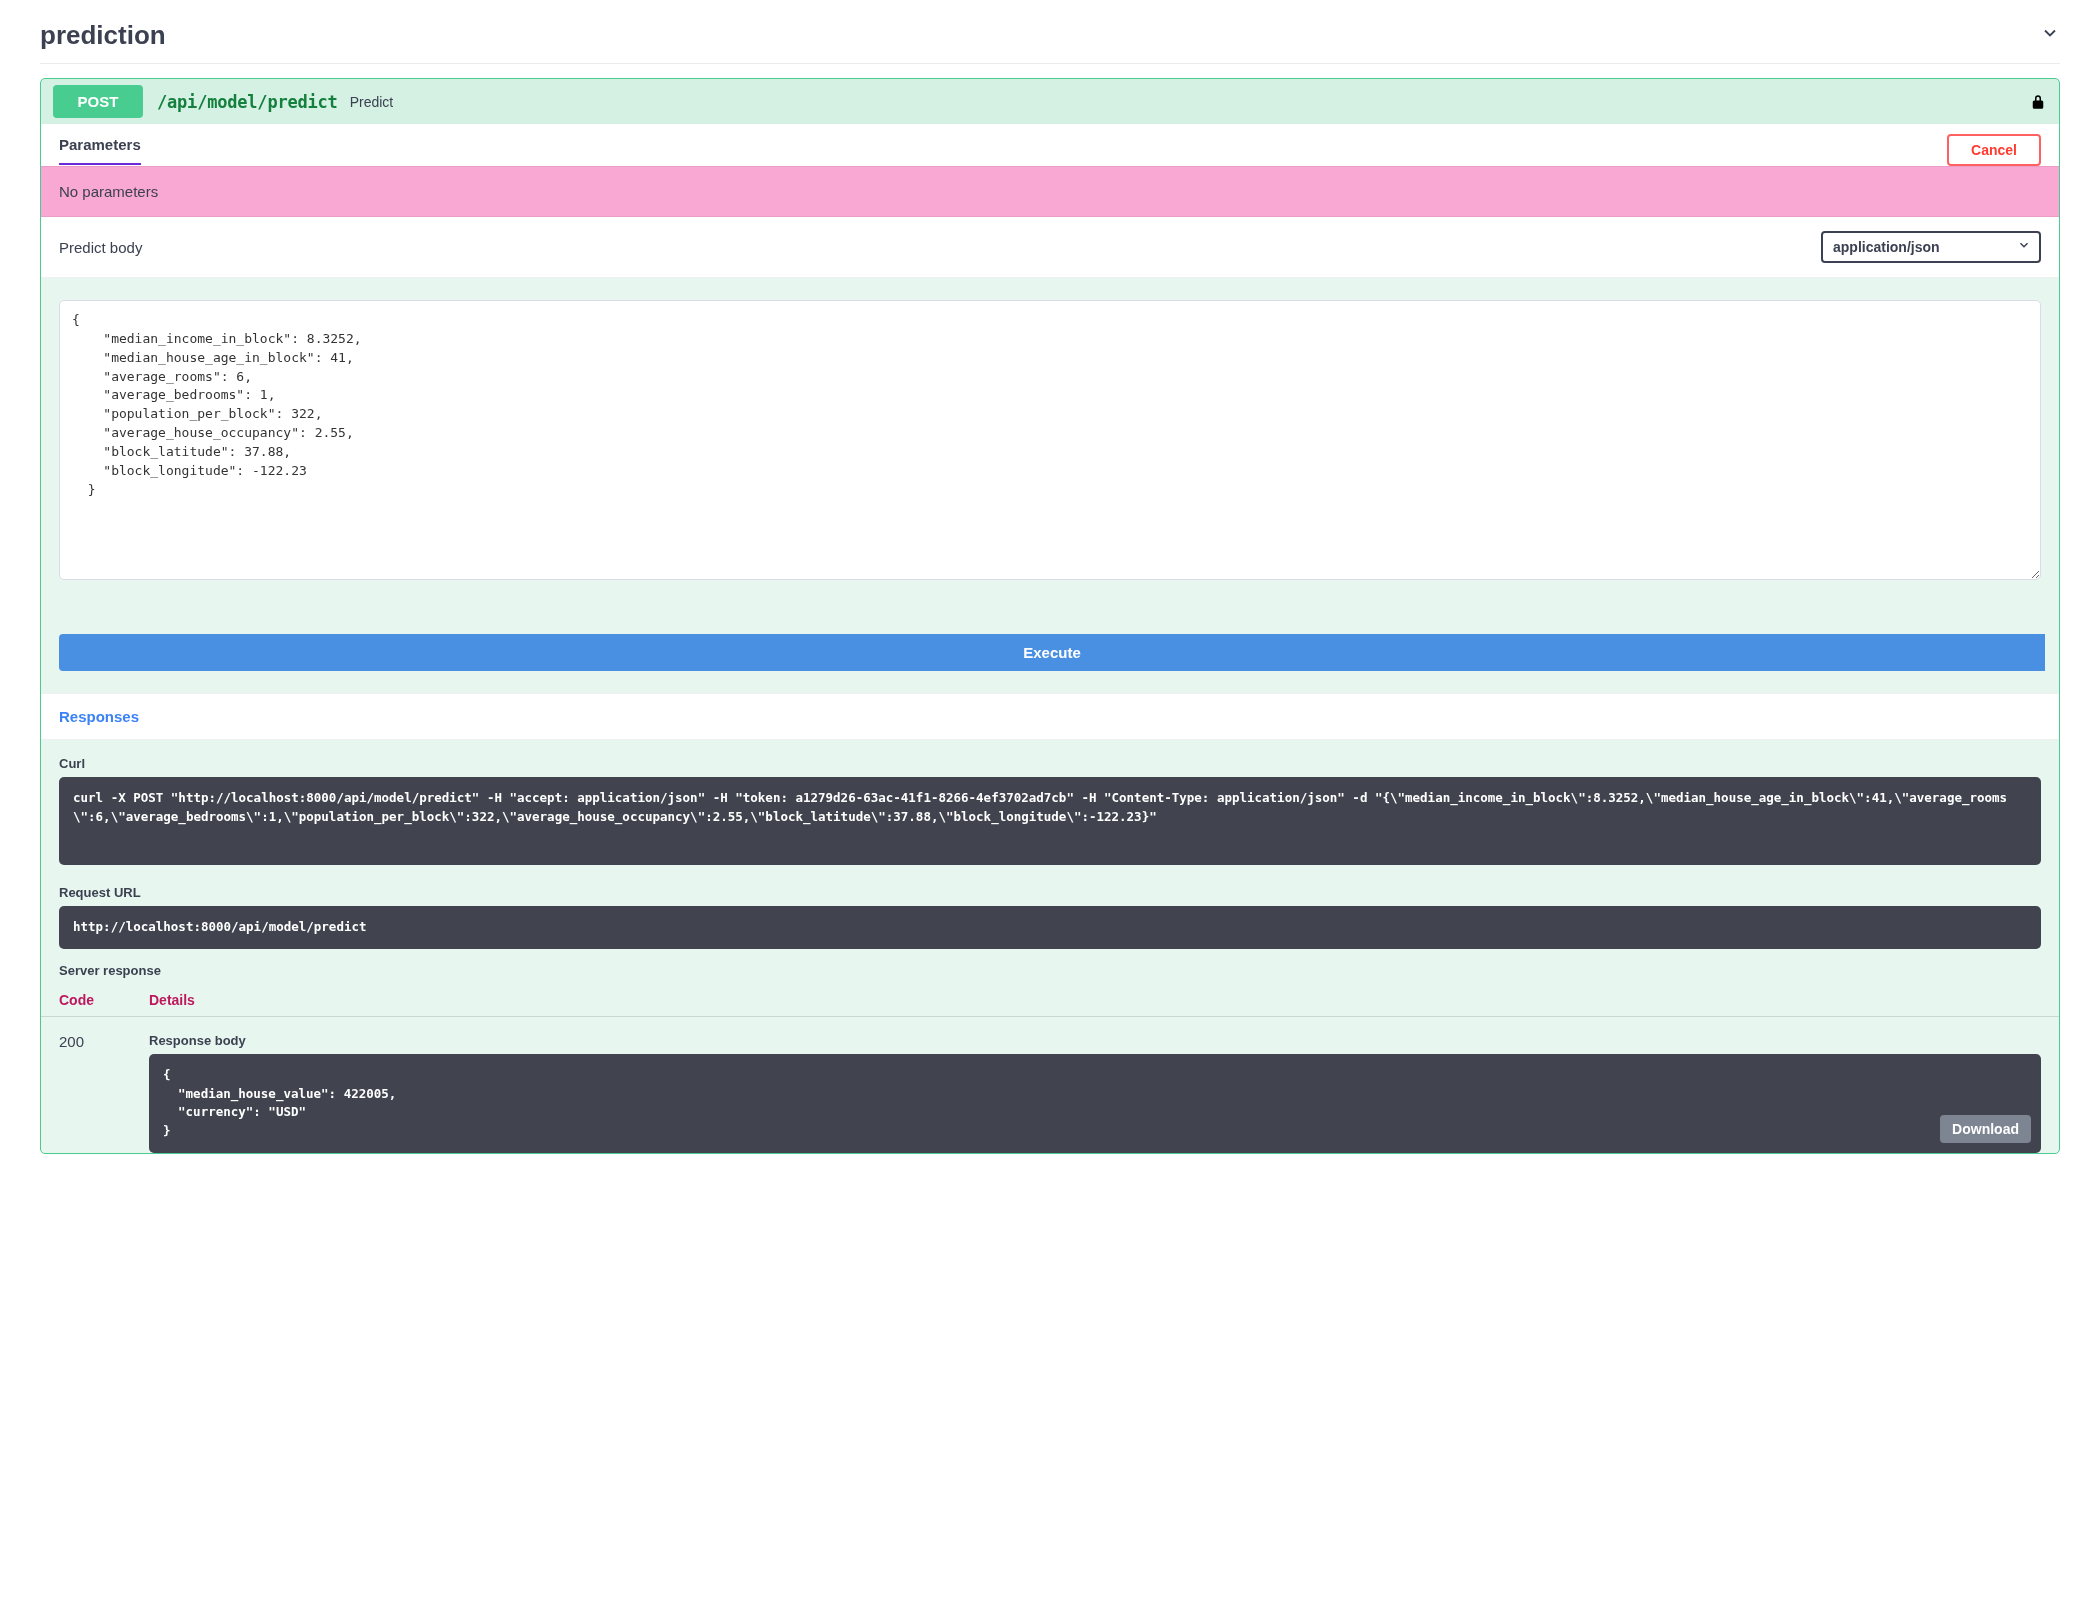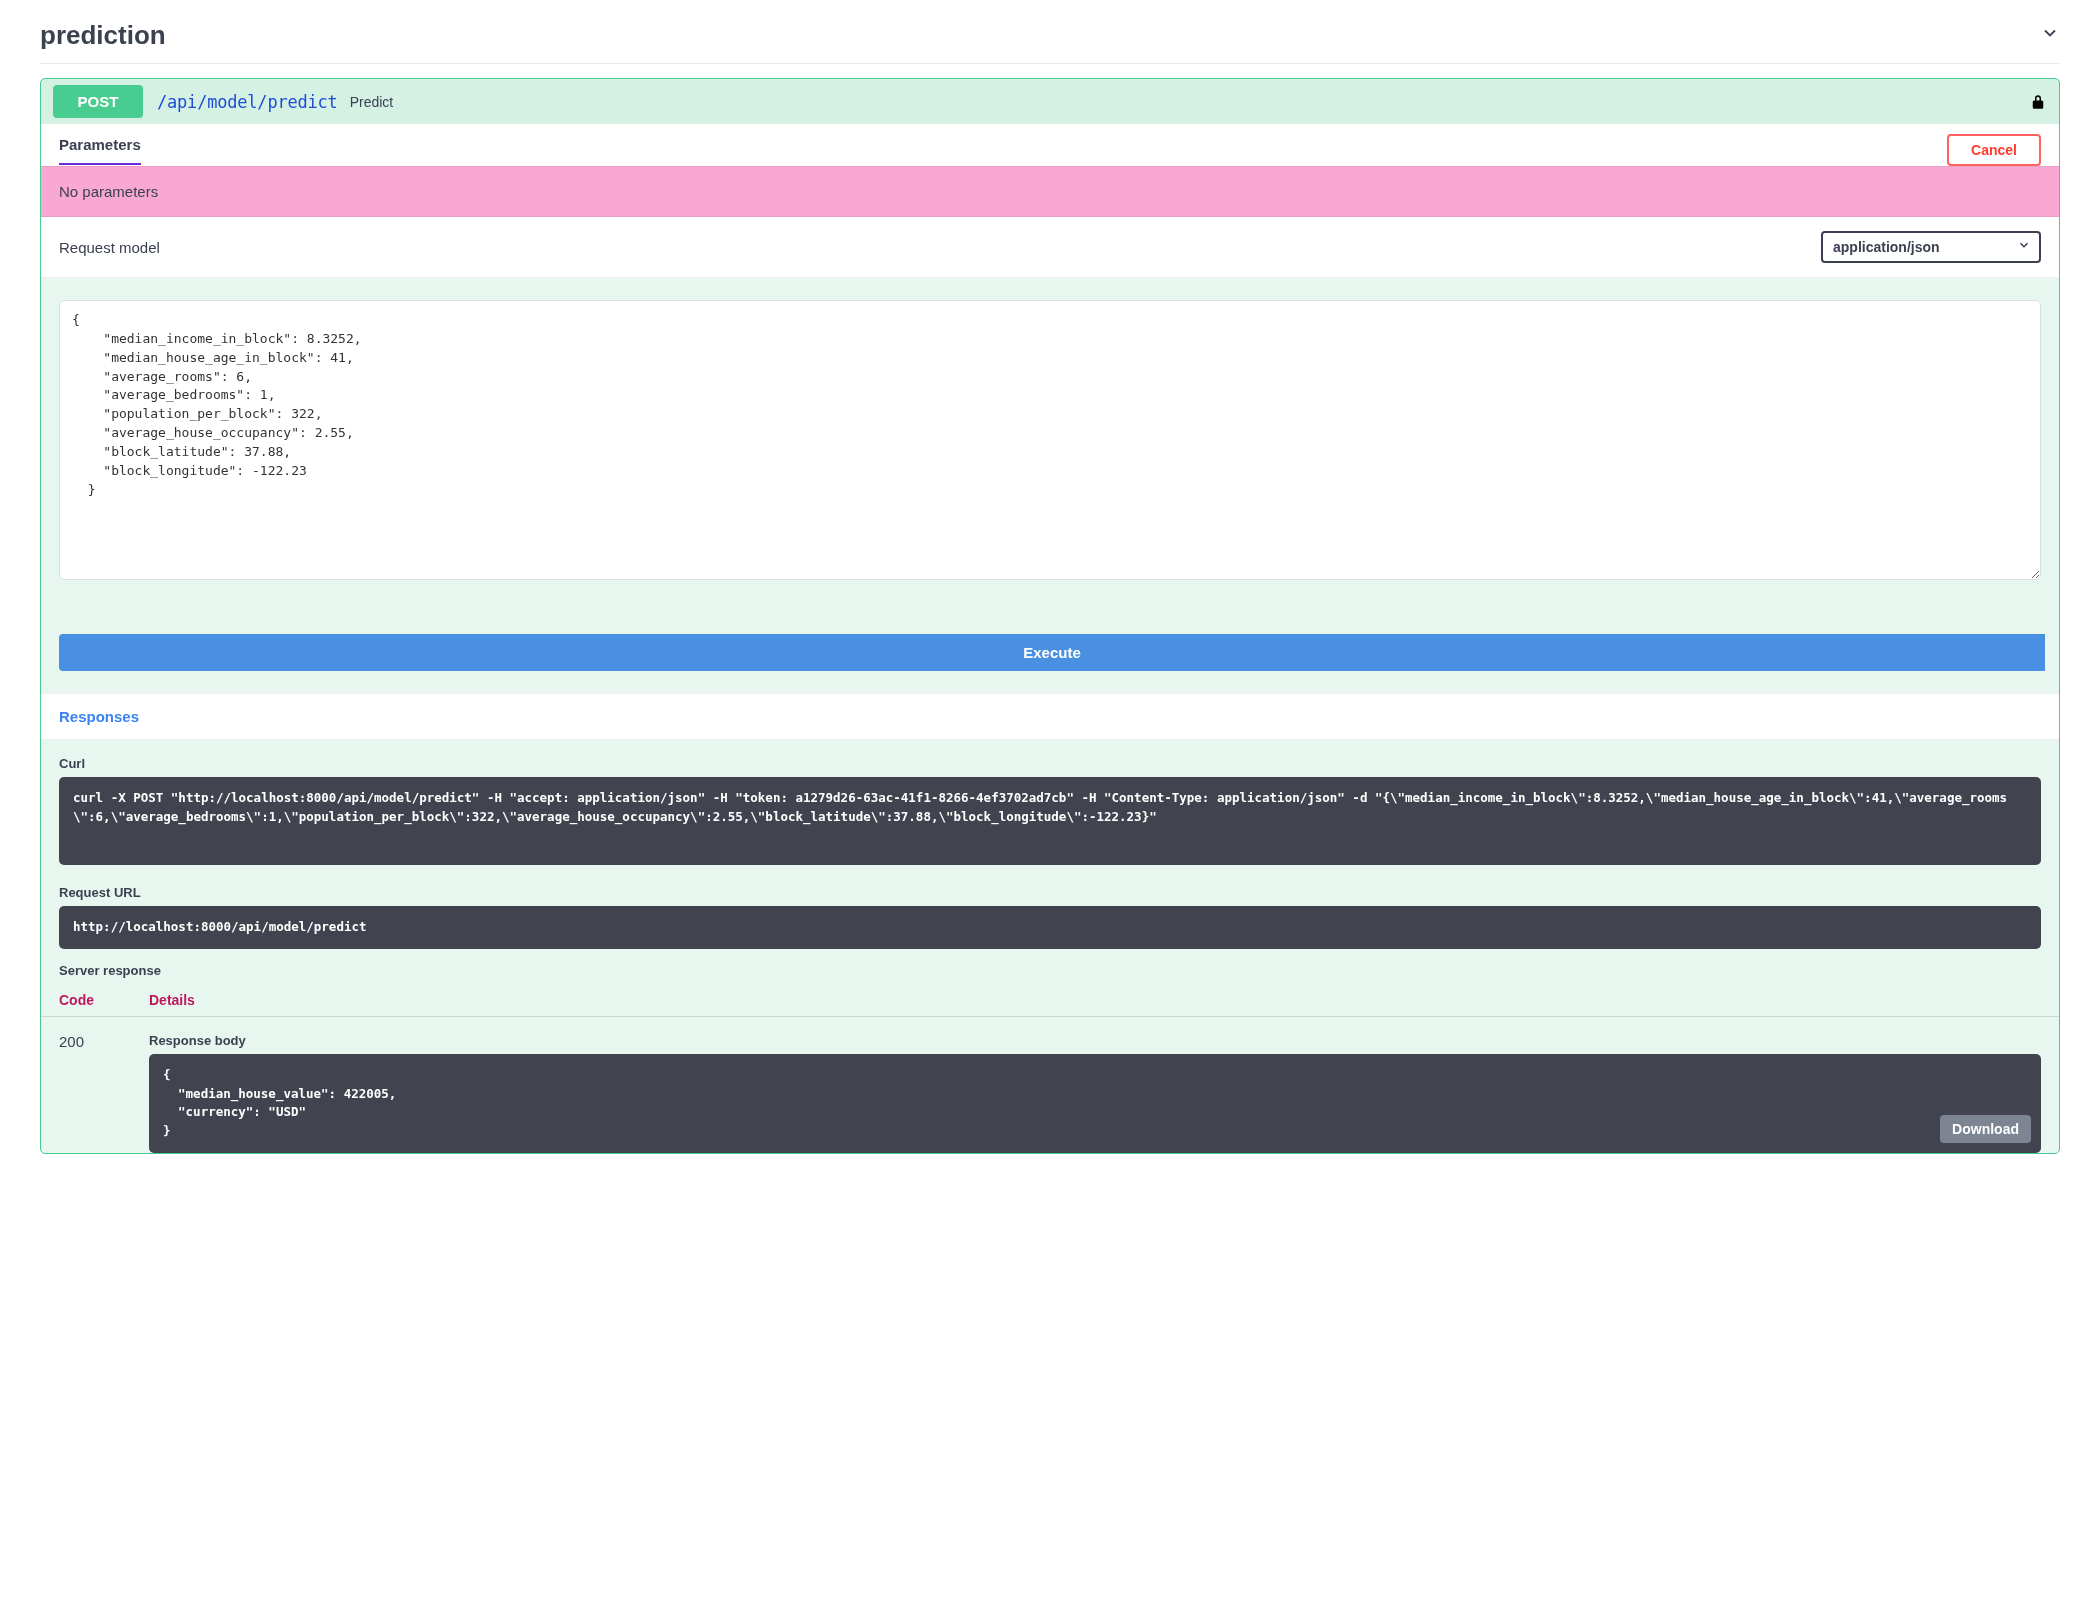--- a/index.html
+++ b/index.html
@@ -46,22 +46,22 @@
   font-size: 15px;
   padding: 8px 0;
   width: 90px;
   text-align: center;
   border-radius: 4px;
   font-family: inherit;
 }
 .path {
   font-family: ui-monospace, SFMono-Regular, Menlo, Consolas, monospace;
   font-size: 17px;
-  font-weight: 400;
-  color: #1d4ed8;
+  font-weight: 700;
+  color: #15803d;
   margin-left: 14px;
   letter-spacing: -0.2px;
 }
 .desc {
   font-size: 14px;
   color: #3b4151;
   margin-left: 12px;
 }
 .lock {
   margin-left: auto;
@@ -286,21 +286,21 @@
   </div>
 
   <div class="parameters-bar">
     <span class="tab-title">Parameters</span>
     <button class="cancel-btn">Cancel</button>
   </div>
 
   <div class="no-params">No parameters</div>
 
   <div class="request-body-bar">
-    <span class="request-body-label">Request model</span>
+    <span class="request-body-label">Predict body</span>
     <span class="content-type-wrap">
       <select class="content-type">
         <option>application/json</option>
       </select>
       <span class="sel-chevron">
         <svg width="14" height="14" viewBox="0 0 24 24" fill="none" stroke="currentColor" stroke-width="2.5">
             <polyline points="6 9 12 15 18 9"></polyline>
           </svg>
       </span>
     </span>

